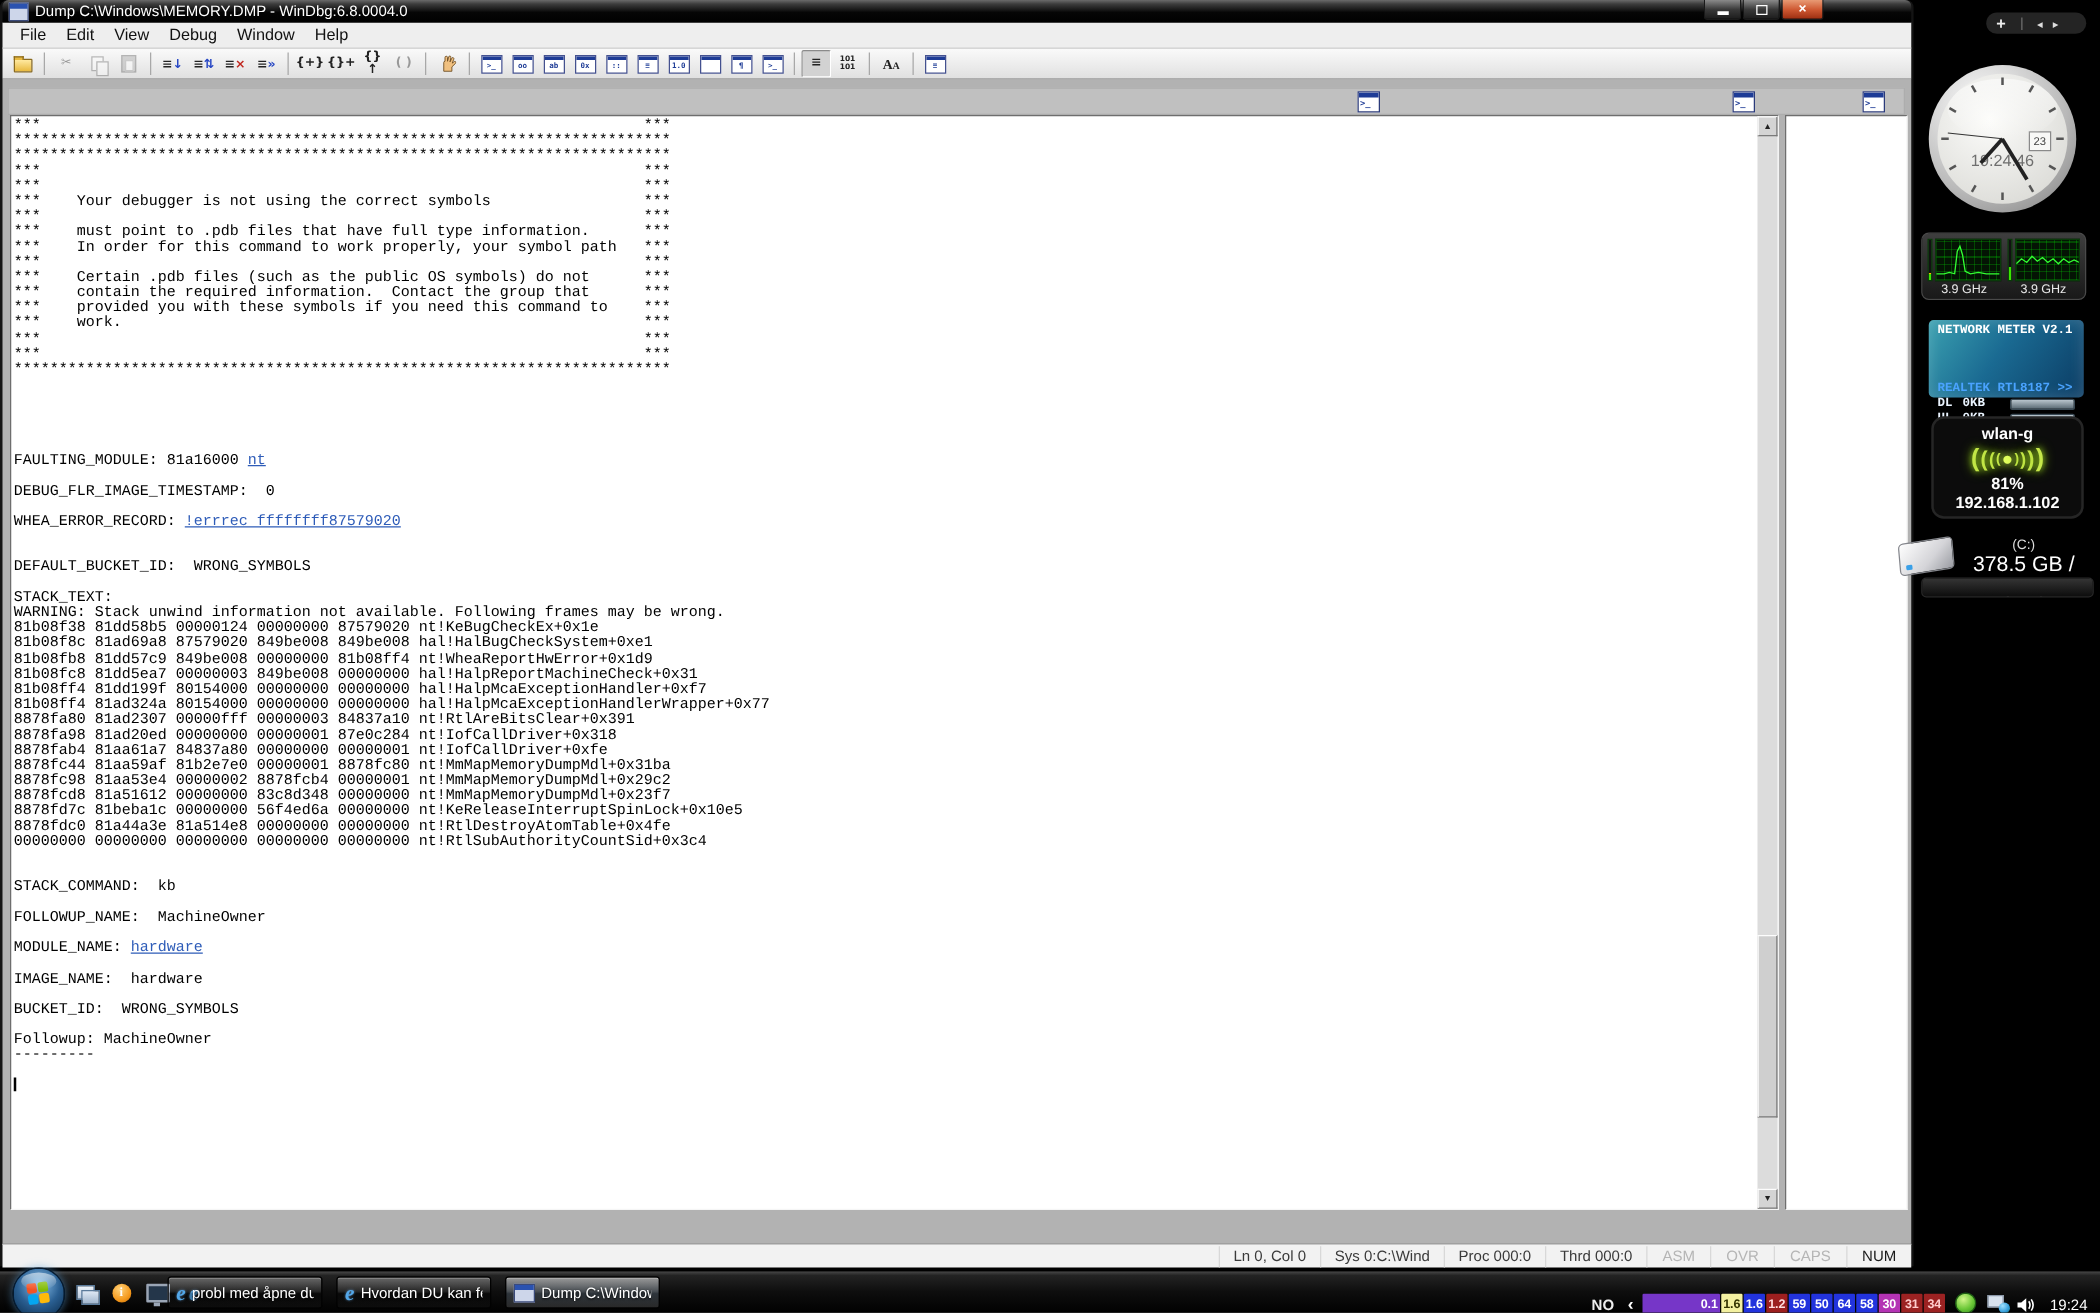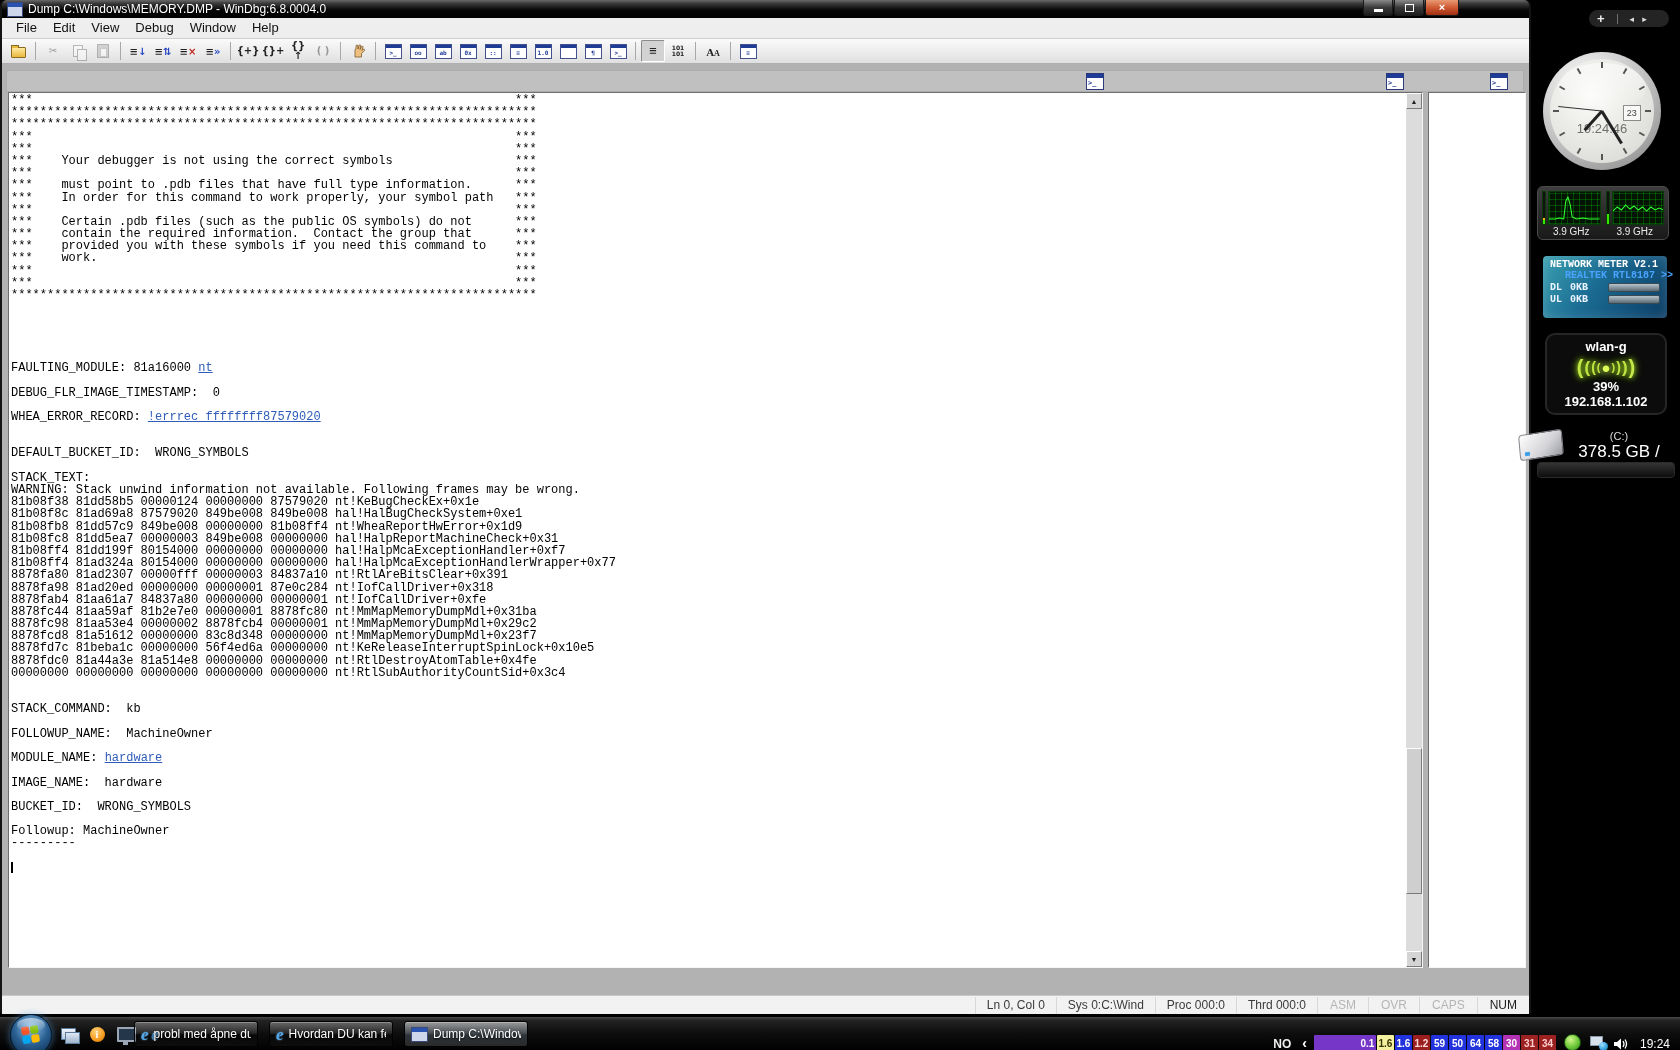--- a/index.html
+++ b/index.html
@@ -89,21 +89,21 @@
   .mrow{display:flex;gap:2px;height:34px;}
   .mbar{width:4px;height:34px;border:1px solid #0a3a0a;box-sizing:border-box;}
   .mbar.b1{background:linear-gradient(180deg,#111 0 82%,#ffb400 82% 86%,#39e600 86% 100%);}
   .mbar.b2{background:linear-gradient(180deg,#111 0 68%,#39e600 68% 100%);}
   .mscreen{flex:1;background:#041404;border:1px solid #0a3a0a;box-sizing:border-box;background-image:repeating-linear-gradient(0deg,rgba(0,255,0,.22) 0 1px,transparent 1px 6px),repeating-linear-gradient(90deg,rgba(0,255,0,.22) 0 1px,transparent 1px 6px);}
   .mscreen svg{display:block;width:100%;height:100%;}
   .mlabel{text-align:center;font-size:10px;color:#eaeaea;line-height:14px;}
 
   .net-card{position:absolute;left:12px;top:256px;width:124px;height:62px;border-radius:4px;background:linear-gradient(125deg,#3aa0b0 0%,#1a6a92 45%,#0b3c64 100%);box-shadow:inset 0 0 12px rgba(255,255,255,.18);padding:3px 0;box-sizing:border-box;}
   .net-title{font:bold 10px "Liberation Mono",monospace;color:#fff;padding:0 7px;white-space:nowrap;}
-  .net-adapter{font:bold 10px "Liberation Mono",monospace;color:#4aa3ff;padding:0 22px;white-space:nowrap;}
+  .net-adapter{font:bold 10px "Liberation Mono",monospace;color:#4aa3ff;padding:0 7px;white-space:nowrap;margin-top:36px;}
   .nrow{display:flex;align-items:center;font:bold 10px "Liberation Mono",monospace;color:#eaf4ff;padding:1px 7px 0 7px;}
   .nval{margin-left:8px;}
   .nbar{width:50px;height:7px;margin-left:auto;background:linear-gradient(#b8c4cc,#5a6a74);border-radius:2px;border:1px solid #3a4a55;}
 
   .wlan-card{position:absolute;left:14px;top:333px;width:122px;height:82px;background:#0c0c0c;border:2px solid #262626;border-radius:10px;box-sizing:border-box;text-align:center;color:#fff;}
   .wlan-name{font:bold 13px "Liberation Sans";margin-top:4px;}
   .wlan-arcs{height:24px;display:flex;align-items:center;justify-content:center;gap:1px;margin-top:1px;}
   .arc{font-weight:bold;color:#c6e84a;text-shadow:0 0 5px #aee830,0 0 9px #7fb800;line-height:1;}
   .wdot{font-size:15px;color:#e2ff5e;text-shadow:0 0 7px #d4ff4d,0 0 12px #9acd32;line-height:1;}
   .wlan-pct{font:bold 13px "Liberation Sans";}
@@ -486,21 +486,21 @@
           <span class="arc" style="font-size: 20px;">(</span>
           <span class="arc" style="font-size: 17px;">(</span>
           <span class="arc" style="font-size: 14px;">(</span>
           <span class="arc" style="font-size: 11px;">(</span>
           <span class="wdot">●</span>
           <span class="arc" style="font-size: 11px;">)</span>
           <span class="arc" style="font-size: 14px;">)</span>
           <span class="arc" style="font-size: 17px;">)</span>
           <span class="arc" style="font-size: 20px;">)</span>
         </div>
-      <div class="wlan-pct">39%</div>
+      <div class="wlan-pct">81%</div>
       <div class="wlan-ip">192.168.1.102</div>
     </div>
 
     <div class="diskic">
       <span class="disk-body"></span>
       <span class="disk-led"></span>
     </div>
     <div class="disk-text">
       <div class="disk-name">(C:)</div>
       <div class="disk-usage">378.5 GB / 91%</div>

